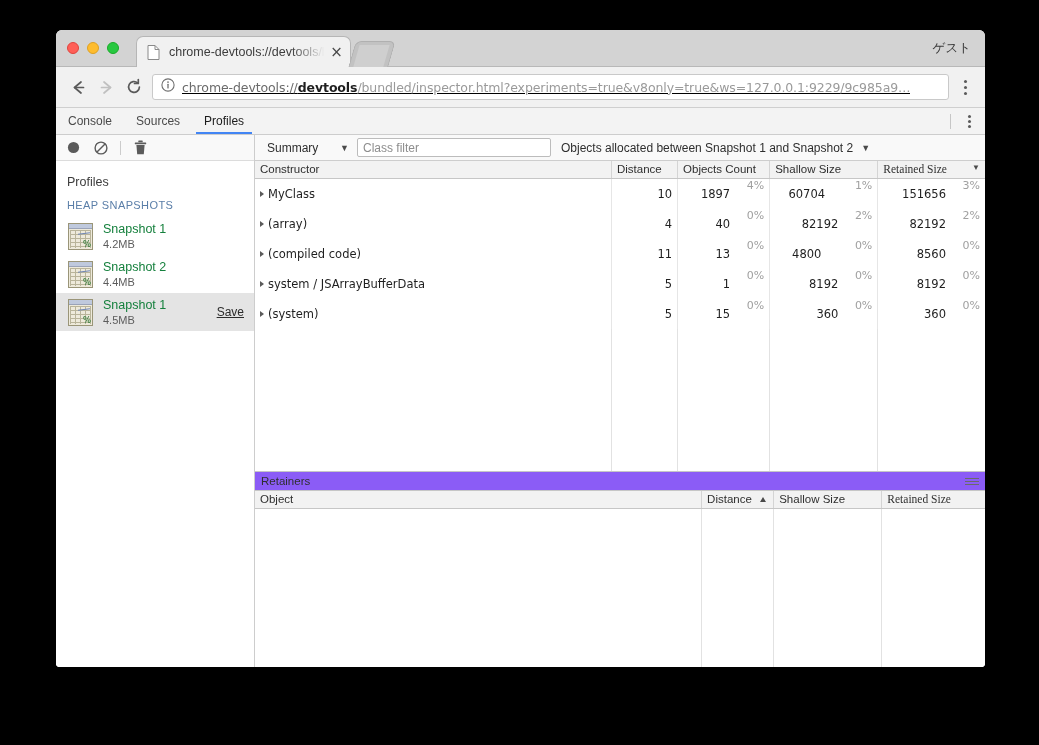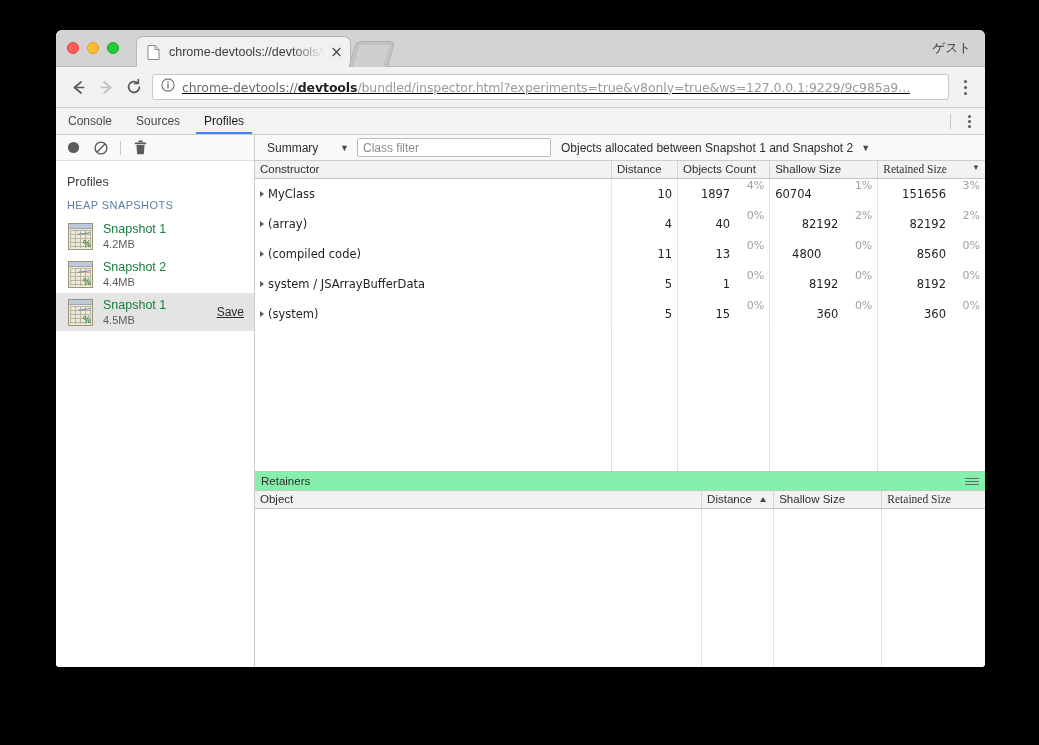--- a/index.html
+++ b/index.html
@@ -379,21 +379,21 @@
   }
   .colrules i {
     position: absolute; top: 0; bottom: 0;
     width: 1px; background: #e2e2e2;
   }
 
   
   .retainers { flex: none; display: flex; flex-direction: column; height: 196px; border-top: 1px solid #c6c6c6; }
   .ret-header {
     height: 19px;
-    background: #86efac;
+    background: #8b5cf6;
     border-bottom: 1px solid #c6c6c6;
     display: flex; align-items: center;
     padding: 0 6px 0 6px;
     font-size: 11.5px;
     color: #2f2f2f;
   }
   .ret-menu {
     margin-left: auto;
     width: 14px; height: 12px;
     display: flex; flex-direction: column; justify-content: center; gap: 2px;
@@ -604,21 +604,21 @@
               </thead>
               <tbody>
                 <tr>
                   <td class="ctor"><span class="tri"></span><span>MyClass</span></td>
                   <td class="num">10</td>
                   <td class="num pct-cell">
                       <span style="display:block;text-align:right;padding-right:34px">1897</span>
                       <span class="pct">4%</span>
                     </td>
                   <td class="num pct-cell">
-                      <span style="display:block;text-align:left;padding-right:34px">60704</span>
+                      <span style="display:block;text-align:center;padding-right:34px">60704</span>
                       <span class="pct">1%</span>
                     </td>
                   <td class="num pct-cell">
                       <span style="display:block;text-align:right;padding-right:34px">151656</span>
                       <span class="pct">3%</span>
                     </td>
                 </tr>
                 <tr>
                   <td class="ctor"><span class="tri"></span><span>(array)</span></td>
                   <td class="num">4</td>

